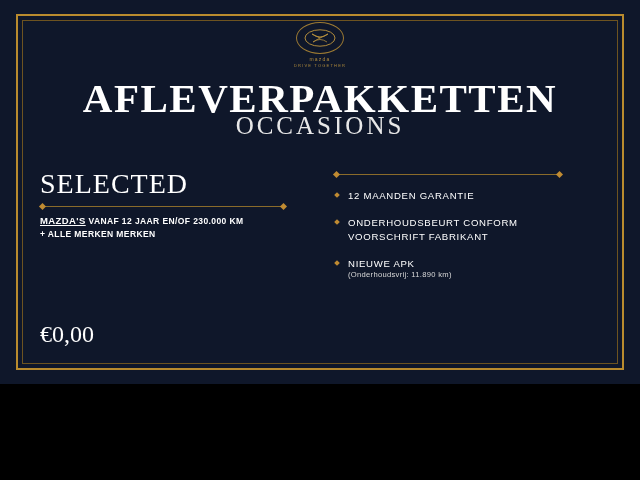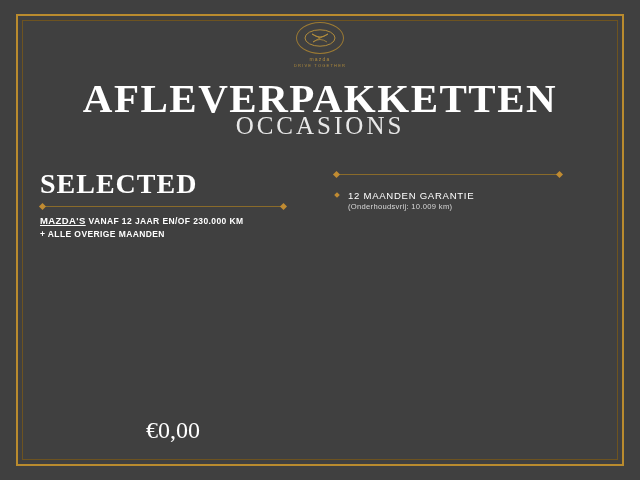--- a/index.html
+++ b/index.html
@@ -9,22 +9,22 @@
   }
   body {
     width: 640px;
     height: 480px;
     overflow: hidden;
     font-family: "Liberation Sans", sans-serif;
   }
   .poster {
     position: relative;
     width: 640px;
-    height: 480px;
-    background: #404040;
+    height: 384px;
+    background: #0f172a;
     box-sizing: border-box;
   }
   
   .frame-outer {
     position: absolute;
     left: 16px; top: 14px; right: 16px; bottom: 14px;
     border: 2px solid #b98b2e;
     box-sizing: border-box;
   }
   .frame-inner {
@@ -95,21 +95,21 @@
   .col {
     flex: 1;
     position: relative;
     padding-right: 10px;
     box-sizing: border-box;
   }
   .col-right { padding-left: 28px; }
   .col-title {
     color: #ffffff;
     font-size: 28px;
-    font-weight: bold;
+    font-weight: normal;
     letter-spacing: 1px;
     font-family: "Liberation Serif", serif;
     white-space: nowrap;
   }
   .col-title .plus {
     font-size: 19px;
     letter-spacing: 0.5px;
   }
   .rule {
     margin-top: 6px;
@@ -167,21 +167,20 @@
     color: #d8d8d8;
     font-size: 7.6px;
     letter-spacing: 0.3px;
     margin-top: -14px;
     padding-left: 14px;
   }
   .price {
     position: absolute;
     bottom: 6px;
     width: 100%;
-    text-align: center;
     color: #ffffff;
     font-size: 24px;
     font-family: "Liberation Serif", serif;
   }
   .price-left { padding-right: 0px; }
 </style>
 </head>
 <body>
 
 <div class="poster">
@@ -206,27 +205,30 @@
 
   <div class="columns">
 
     <div class="col col-left">
       <div class="col-title">
         <span>SELECTED</span>
       </div>
       <div class="rule"></div>
       <div class="note">
         <span class="big">MAZDA'S</span><span> VANAF 12 JAAR EN/OF 230.000 KM</span><br>
-        <span>+ ALLE OVERIGE MAANDEN</span>
+        <span>+ ALLE MERKEN MERKEN</span>
       </div>
       <div class="price price-left">€0,00</div>
     </div>
 
     <div class="col col-right">
       <div class="rule" style="width:228px;"></div>
       <ul class="features right-list">
         <li>12 MAANDEN GARANTIE</li>
+        <li>ONDERHOUDSBEURT CONFORM
+VOORSCHRIFT FABRIKANT</li>
+        <li>NIEUWE APK</li>
       </ul>
-      <div class="sub-note">(Onderhoudsvrij: 10.009 km)</div>
+      <div class="sub-note">(Onderhoudsvrij: 11.890 km)</div>
     </div>
 
   </div>
 </div>
 
 </body></html>

